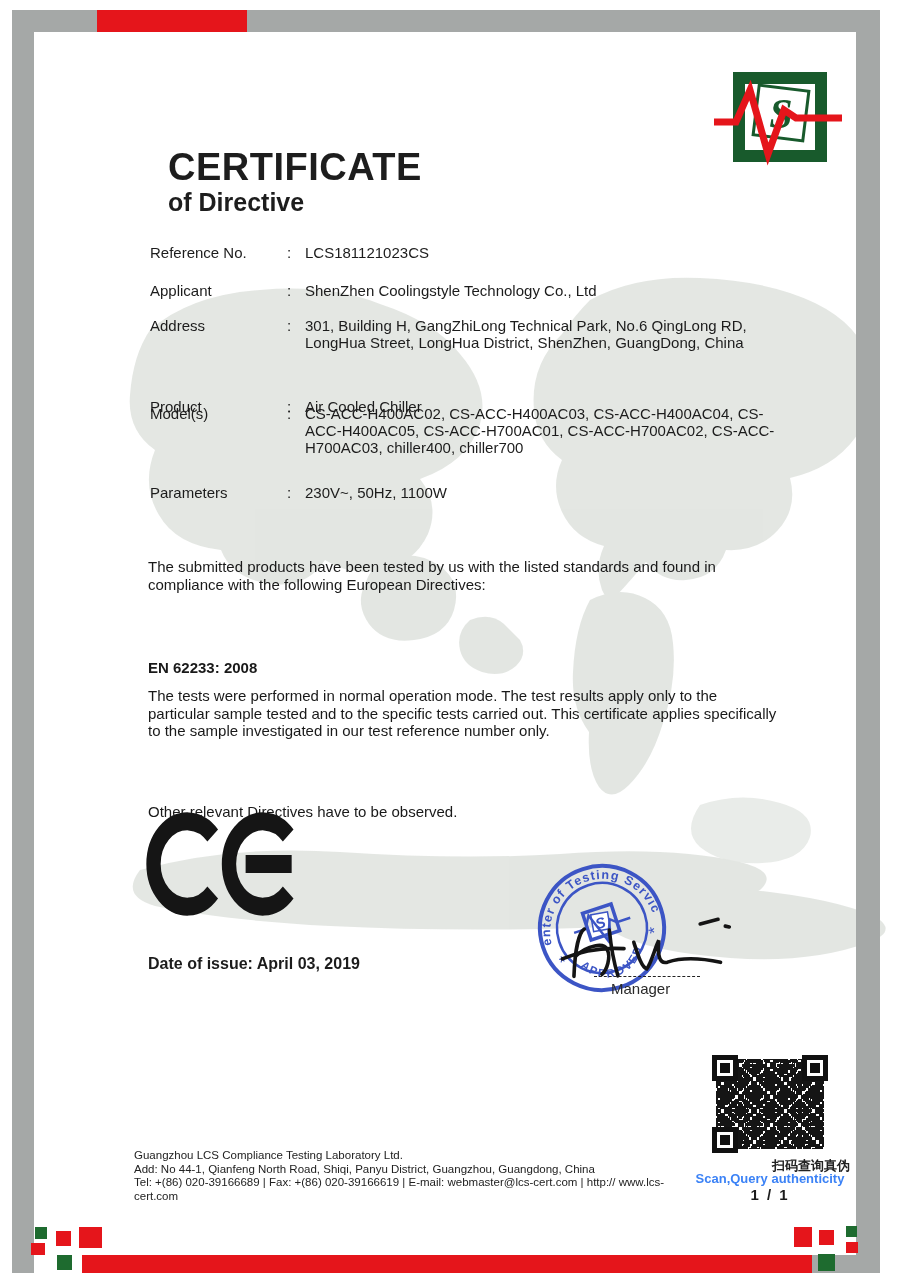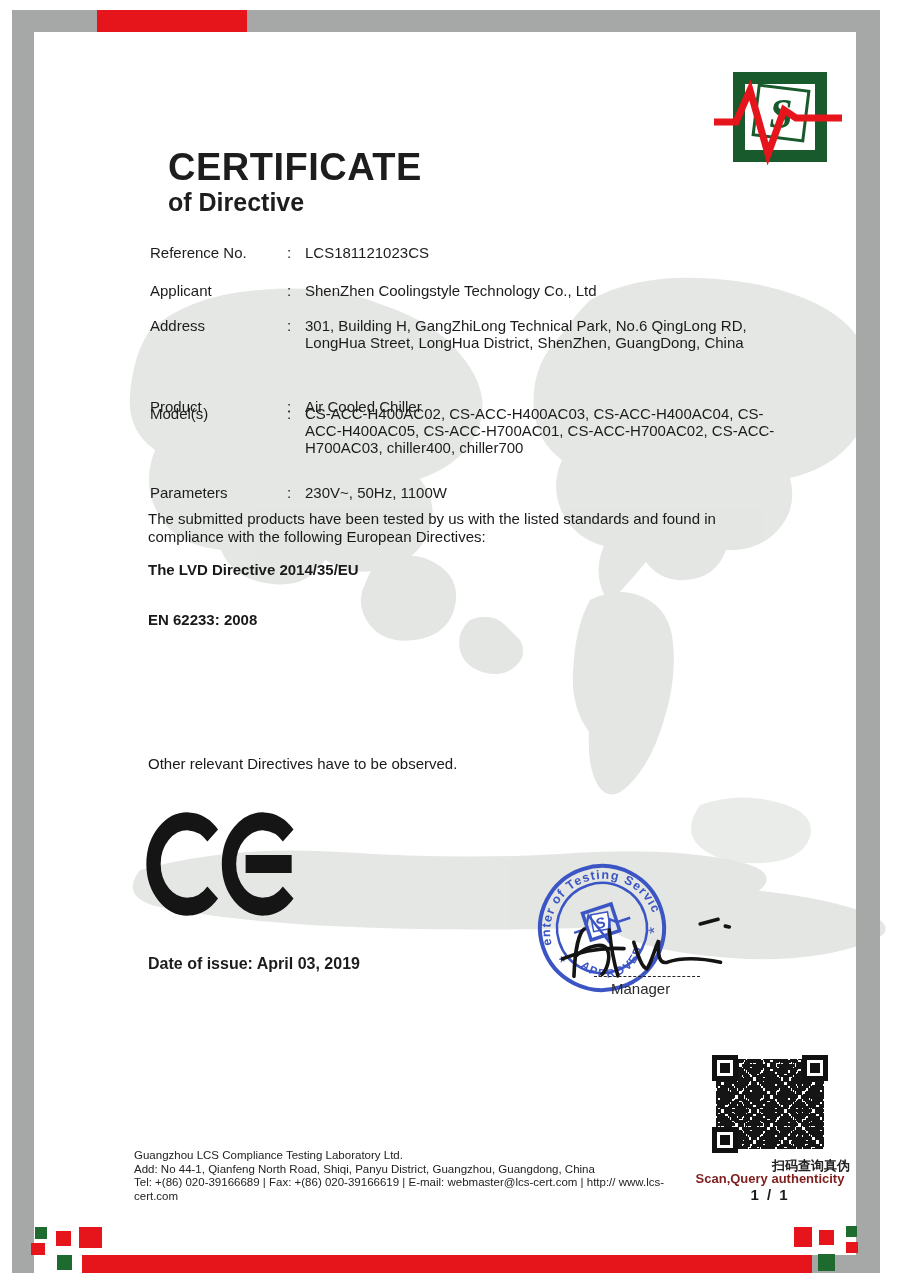--- a/index.html
+++ b/index.html
@@ -22,21 +22,21 @@
   .map{left:0;top:0;width:904px;height:1280px;pointer-events:none;}
 
   .title-main{left:168px;top:146px;font-size:38px;font-weight:bold;letter-spacing:0.5px;color:#1d1d1d;}
   .title-sub{left:168px;top:188px;font-size:25px;font-weight:bold;color:#1d1d1d;}
 
   .field-row{left:150px;width:640px;display:flex;font-size:15px;font-weight:normal;line-height:17px;}
   .field-label{width:137px;flex:0 0 137px;}
   .field-colon{width:18px;flex:0 0 18px;text-align:left;}
   .field-value{width:478px;}
 
-  .para{left:148px;width:632px;font-size:15px;line-height:17.5px;color:#191919;}
+  .para{left:148px;width:632px;font-size:15px;line-height:17.5px;color:#191919;margin-top:48px;}
   .para.bold{font-weight:bold;}
 
   .date-line{left:148px;top:955px;font-size:16px;font-weight:bold;}
 
   .manager-line{left:594px;top:976px;width:106px;border-top:1.5px dashed #222;}
   .manager-label{left:611px;top:980px;font-size:15px;color:#2a2a2a;}
 
   
   .qr{left:712px;top:1055px;width:116px;height:98px;background:#fff;}
   .qr-noise{position:absolute;left:4px;top:4px;right:4px;bottom:4px;
@@ -45,21 +45,21 @@
       repeating-conic-gradient(rgba(0,0,0,0) 0% 25%, #151515 0% 50%) 2px 3px / 13px 13px,
       repeating-conic-gradient(#151515 0% 25%, rgba(0,0,0,0) 0% 50%) 5px 1px / 7px 7px;
   }
   .finder{position:absolute;width:16px;height:16px;border:5px solid #111;background:#fff;}
   .finder::after{content:"";position:absolute;left:3px;top:3px;width:10px;height:10px;background:#111;}
   .finder.tl{left:0;top:0;}
   .finder.tr{right:0;top:0;}
   .finder.bl{left:0;bottom:0;}
 
   .qr-caption-zh{left:690px;top:1157px;width:160px;text-align:right;font-size:13px;font-weight:bold;color:#222;}
-  .qr-caption-en{left:678px;top:1171px;width:184px;text-align:center;font-size:13px;font-weight:bold;color:#7f1d1d;}
+  .qr-caption-en{left:678px;top:1171px;width:184px;text-align:center;font-size:13px;font-weight:bold;color:#3b82f6;}
   .page-indicator{left:690px;top:1186px;width:160px;text-align:center;font-size:15px;font-weight:bold;letter-spacing:2px;}
 
   .footer{left:134px;top:1149px;width:560px;font-size:11.5px;line-height:13.5px;color:#222;}
 </style>
 </head>
 <body>
 
 <div class="sheet">
 
   <svg class="abs map" viewBox="0 0 904 1280" aria-hidden="true">
@@ -133,22 +133,22 @@
     <span class="field-colon">:</span>
     <span class="field-value">CS-ACC-H400AC02, CS-ACC-H400AC03, CS-ACC-H400AC04, CS-ACC-H400AC05, CS-ACC-H700AC01, CS-ACC-H700AC02, CS-ACC-H700AC03, chiller400, chiller700</span>
   </div>
   <div class="abs field-row" style="top:484px;">
     <span class="field-label">Parameters</span>
     <span class="field-colon">:</span>
     <span class="field-value">230V~, 50Hz, 1100W</span>
   </div>
 
   <div class="abs para" style="top:510px;">The submitted products have been tested by us with the listed standards and found in compliance with the following European Directives:</div>
-  <div class="abs para bold" style="top:561px;">The LVD Directive 2014/35/EU</div>
   <div class="abs para bold" style="top:611px;">EN 62233: 2008</div>
+  <div class="abs para" style="top:639px;">The tests were performed in normal operation mode. The test results apply only to the particular sample tested and to the specific tests carried out. This certificate applies specifically to the sample investigated in our test reference number only.</div>
   <div class="abs para" style="top:755px;">Other relevant Directives have to be observed.</div>
 
   <svg class="abs" style="left:146px;top:810px;" width="160" height="108" viewBox="0 0 212 114" preserveAspectRatio="none">
     <g fill="none" stroke="#151515" stroke-width="19">
       <path d="M88.4,26.9 A45,45 0 1 0 88.4,87.1"></path>
       <path d="M188.4,26.9 A45,45 0 1 0 188.4,87.1"></path>
       <path d="M132,57 L193,57"></path>
     </g>
   </svg>
 

